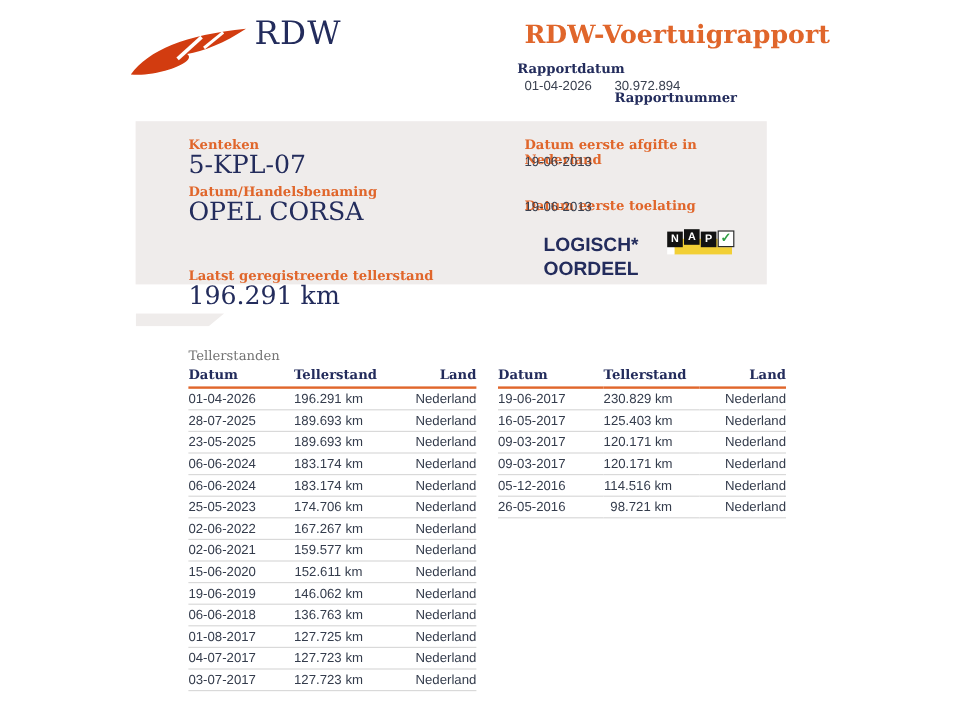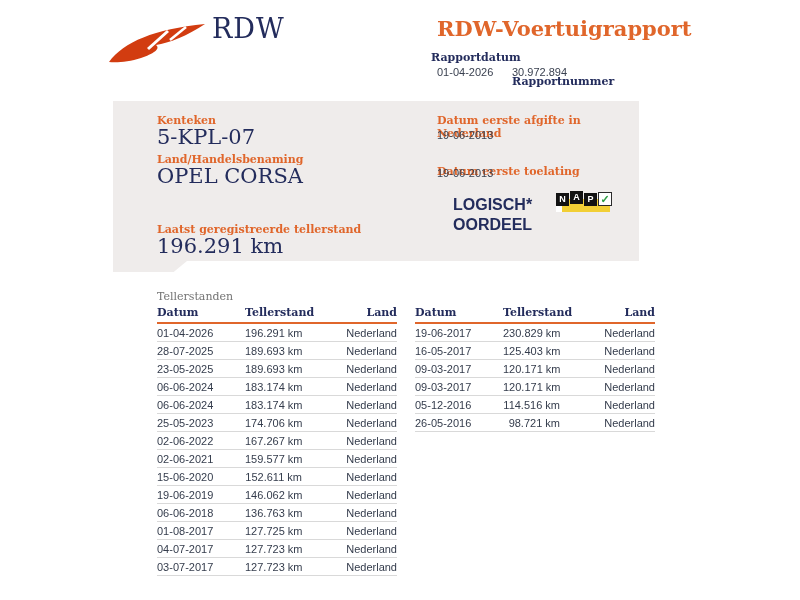--- a/index.html
+++ b/index.html
@@ -17,21 +17,21 @@
   .report-title {
     left:437px; top:16px; font-family:"DejaVu Serif", serif; font-weight:bold;
     font-size:21px; color:#e0662b;
   }
   .meta-label {
     font-family:"DejaVu Serif", serif; font-weight:bold; font-size:11px; color:#232c5c;
   }
   .meta-value { font-size:11px; color:#3a4150; }
 
   
-  .panel { left:113px; top:101px; width:526px; height:160px; background:#efeceb; }
+  .panel { left:113px; top:101px; width:526px; height:136px; background:#efeceb; }
   .panel-tab {
     left:113px; top:261px; width:74px; height:11px; background:#efeceb;
     clip-path:polygon(0 0, 100% 0, 82% 100%, 0 100%);
   }
   .field-label {
     font-family:"DejaVu Serif", serif; font-weight:bold; font-size:11px; color:#e0662b;
   }
   .field-big {
     font-family:"DejaVu Serif", serif; font-size:21px; color:#232c5c;
   }
@@ -95,21 +95,21 @@
 
 <div class="abs meta-label" style="left:431px; top:51px;">Rapportdatum</div>
 <div class="abs meta-value" style="left:437px; top:66px;">01-04-2026</div>
 <div class="abs meta-label" style="left:512px; top:51px;margin-top:24px;">Rapportnummer</div>
 <div class="abs meta-value" style="left:512px; top:66px;">30.972.894</div>
 
 <div class="abs panel">
   <div class="abs field-label" style="left:44px; top:13px;">Kenteken</div>
   <div class="abs field-big" style="left:44px; top:24px;">5-KPL-07</div>
 
-  <div class="abs field-label" style="left:44px; top:52px;">Land/Handelsbenaming</div>
+  <div class="abs field-label" style="left:44px; top:52px;">Datum/Handelsbenaming</div>
   <div class="abs field-big" style="left:44px; top:63px;">OPEL CORSA</div>
 
   <div class="abs field-label" style="left:44px; top:122px;">Laatst geregistreerde tellerstand</div>
   <div class="abs field-big" style="left:44px; top:133px;">196.291 km</div>
 
   <div class="abs field-label" style="left:324px; top:13px;">Datum eerste afgifte in Nederland</div>
   <div class="abs field-small" style="left:324px; top:28px;">19-06-2013</div>
 
   <div class="abs field-label" style="left:324px; top:51px;margin-top:13px;">Datum eerste toelating</div>
   <div class="abs field-small" style="left:324px; top:66px;">19-06-2013</div>

